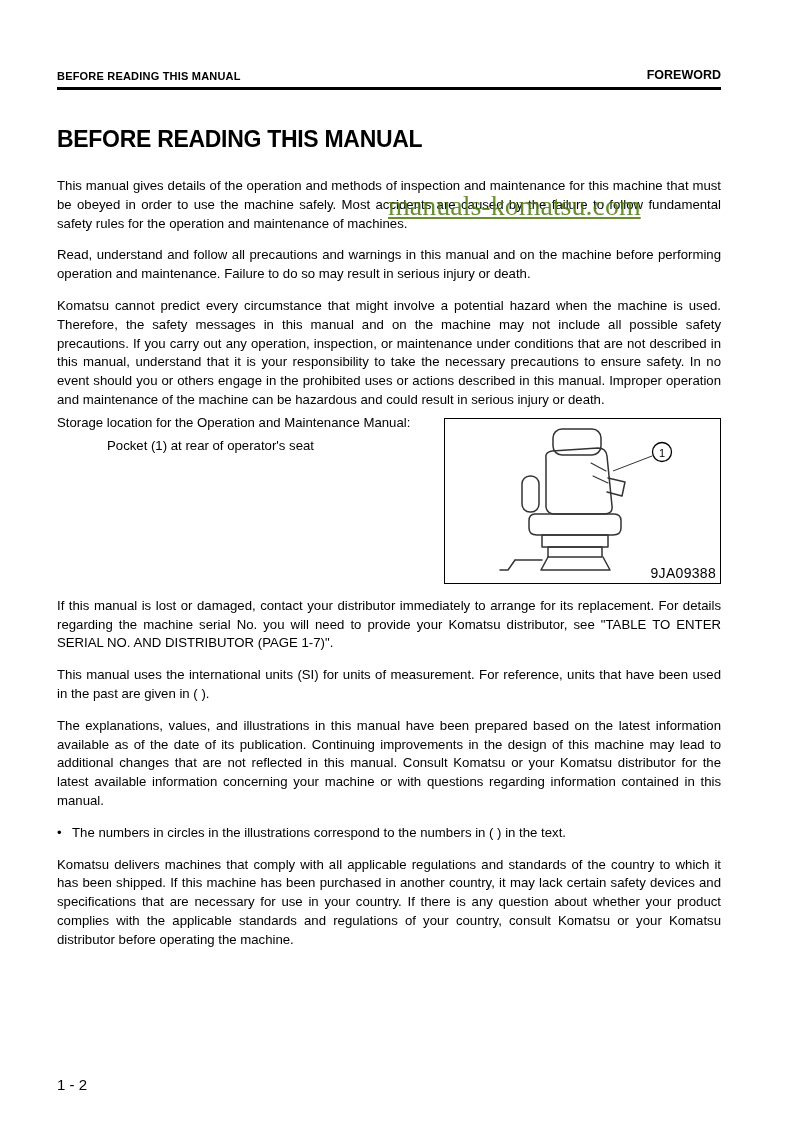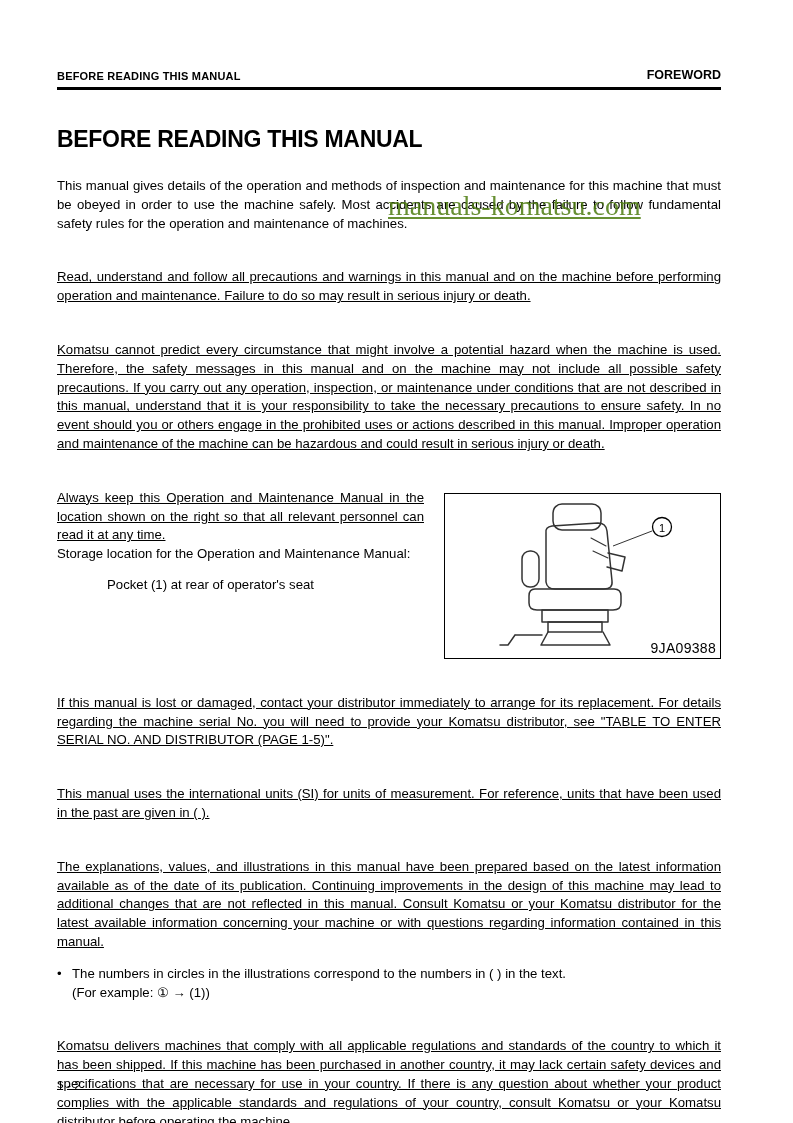--- a/index.html
+++ b/index.html
@@ -30,61 +30,61 @@
     margin-top: 36px;
     font-size: 23px;
     font-weight: bold;
     letter-spacing: -0.3px;
   }
   .body-text {
     font-size: 13.2px;
     line-height: 18.8px;
     text-align: justify;
   }
-  .para { margin-top: 35px; text-decoration: underline; }
+  .para { margin-top: 13px; }
   .tight { margin-top: 24px; }
   .figure-section { margin-top: 4px; }
   .figure-box {
     float: right;
     width: 277px;
     height: 166px;
     border: 1px solid #000;
     position: relative;
     margin-left: 20px;
     margin-top: 4px;
     background: #fff;
   }
   .figure-code {
     position: absolute;
     right: 4px; bottom: 2px;
     font-size: 14px;
     letter-spacing: 0.3px;
   }
-  .storage-detail { padding-left: 50px; margin-top: 12px; }
+  .storage-detail { padding-left: 50px; margin-top: 4px; }
   .storage-heading { }
   .clear { clear: both; }
   .bullet-row { display: flex; margin-top: 13px; }
   .bullet-dot { width: 15px; font-size: 13.2px; line-height: 18.8px; }
   .bullet-text { flex: 1; }
   .bullet-example { padding-left: 15px; margin-top: 0; text-align: left; }
   .watermark {
     position: absolute;
     left: 388px; top: 190px;
     font-size: 28px;
     color: #4d7c0f;
     opacity: 0.85;
     z-index: 5;
     white-space: nowrap;
     font-family: "Liberation Serif", serif;
     text-decoration: underline;
   }
   .footer {
     position: absolute;
     left: 57px; bottom: 30px;
-    font-size: 12px;
+    font-size: 15px;
   }
 </style>
 </head>
 <body>
 
 <div class="page">
 
   <div class="header">
     <span class="header-left">BEFORE READING THIS MANUAL</span>
     <span class="header-right">FOREWORD</span>
@@ -127,37 +127,35 @@
         </g>
         <g>
           <line x1="168" y1="52" x2="207" y2="37" stroke="#333" stroke-width="1"></line>
           <circle cx="217" cy="33" r="9.5" fill="none" stroke="#000" stroke-width="1.3"></circle>
           <text x="217" y="37.5" text-anchor="middle" font-size="11" font-family="Liberation Sans, sans-serif">1</text>
         </g>
       </svg>
       <span class="figure-code">9JA09388</span>
     </div>
 
-    <p class="body-text para">Always keep this Operation and Maintenance Manual in the location shown on the right so that all relevant personnel can read it at any time.</p>
 
     <p class="body-text storage-heading">Storage location for the Operation and Maintenance Manual:</p>
     <p class="body-text storage-detail">Pocket (1) at rear of operator's seat</p>
 
     <div class="clear"></div>
   </div>
 
-  <p class="body-text para">If this manual is lost or damaged, contact your distributor immediately to arrange for its replacement. For details regarding the machine serial No. you will need to provide your Komatsu distributor, see "TABLE TO ENTER SERIAL NO. AND DISTRIBUTOR (PAGE 1-5)".</p>
+  <p class="body-text para">If this manual is lost or damaged, contact your distributor immediately to arrange for its replacement. For details regarding the machine serial No. you will need to provide your Komatsu distributor, see "TABLE TO ENTER SERIAL NO. AND DISTRIBUTOR (PAGE 1-7)".</p>
 
   <p class="body-text para">This manual uses the international units (SI) for units of measurement. For reference, units that have been used in the past are given in ( ).</p>
 
   <p class="body-text para">The explanations, values, and illustrations in this manual have been prepared based on the latest information available as of the date of its publication. Continuing improvements in the design of this machine may lead to additional changes that are not reflected in this manual. Consult Komatsu or your Komatsu distributor for the latest available information concerning your machine or with questions regarding information contained in this manual.</p>
 
   <div class="bullet-row">
     <span class="bullet-dot">•</span>
     <span class="body-text bullet-text">The numbers in circles in the illustrations correspond to the numbers in ( ) in the text.</span>
   </div>
-  <p class="body-text bullet-example">(For example: ① → (1))</p>
 
   <p class="body-text para">Komatsu delivers machines that comply with all applicable regulations and standards of the country to which it has been shipped. If this machine has been purchased in another country, it may lack certain safety devices and specifications that are necessary for use in your country. If there is any question about whether your product complies with the applicable standards and regulations of your country, consult Komatsu or your Komatsu distributor before operating the machine.</p>
 
   <div class="footer">1 - 2</div>
 
 </div>
 
 </body></html>

